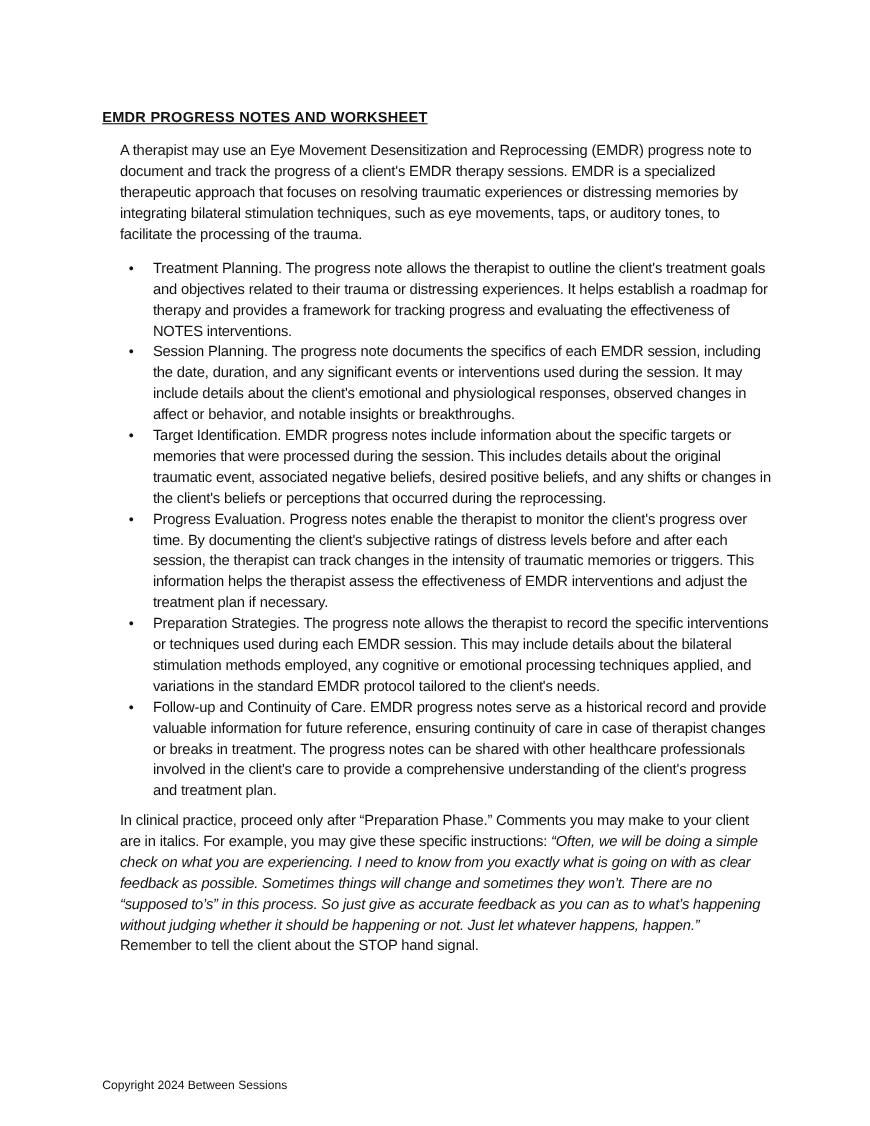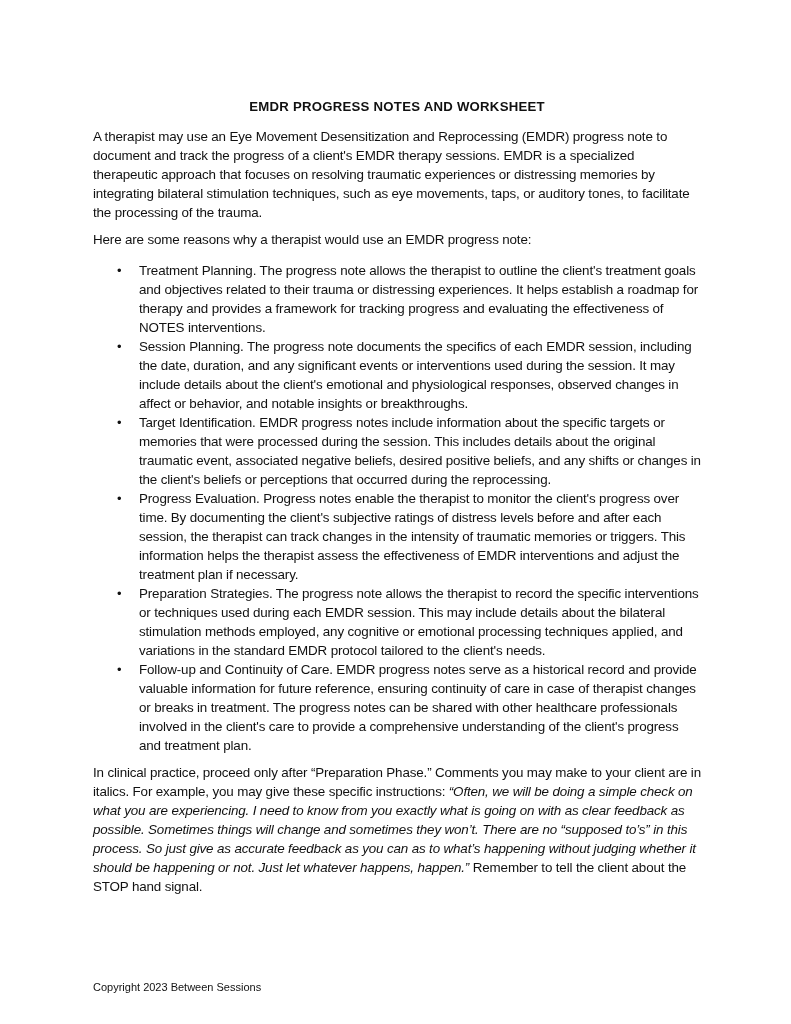--- a/index.html
+++ b/index.html
@@ -15,31 +15,32 @@
       font-family: "Liberation Sans", sans-serif;
       color: #111111;
     }
     .page {
       position: absolute;
       left: 93px;
       top: 99px;
       width: 608px;
     }
     .title {
-      text-align: center;
+      text-align: left;
       font-weight: bold;
       font-size: 13.2px;
       letter-spacing: 0.25px;
       margin: 0 0 12px 0;
       line-height: 16px;
+      text-decoration: underline;
     }
     .para {
       font-size: 13.4px;
       line-height: 19px;
-      margin: 0 0 8px 0;
+      margin: 0 0 8px 16px;
       letter-spacing: -0.15px;
     }
     ul.bullets {
       list-style: none;
       margin: 12px 0 8px 0;
       padding: 0;
     }
     ul.bullets li {
       position: relative;
       padding-left: 46px;
@@ -68,21 +69,20 @@
     }
   </style>
 </head>
 <body>
 
 <div class="page">
   <h1 class="title">EMDR PROGRESS NOTES AND WORKSHEET</h1>
 
   <p class="para">A therapist may use an Eye Movement Desensitization and Reprocessing (EMDR) progress note to document and track the progress of a client's EMDR therapy sessions. EMDR is a specialized therapeutic approach that focuses on resolving traumatic experiences or distressing memories by integrating bilateral stimulation techniques, such as eye movements, taps, or auditory tones, to facilitate the processing of the trauma.</p>
 
-  <p class="para">Here are some reasons why a therapist would use an EMDR progress note:</p>
 
   <ul class="bullets">
     <li>
       <span class="bullet-dot">•</span>
       <span class="term">Treatment Planning</span><span>. The progress note allows the therapist to outline the client's treatment goals and objectives related to their trauma or distressing experiences. It helps establish a roadmap for therapy and provides a framework for tracking progress and evaluating the effectiveness of NOTES interventions.</span>
     </li>
     <li>
       <span class="bullet-dot">•</span>
       <span class="term">Session Planning</span><span>. The progress note documents the specifics of each EMDR session, including the date, duration, and any significant events or interventions used during the session. It may include details about the client's emotional and physiological responses, observed changes in affect or behavior, and notable insights or breakthroughs.</span>
     </li>
@@ -100,13 +100,13 @@
     </li>
     <li>
       <span class="bullet-dot">•</span>
       <span class="term">Follow-up and Continuity of Care</span><span>. EMDR progress notes serve as a historical record and provide valuable information for future reference, ensuring continuity of care in case of therapist changes or breaks in treatment. The progress notes can be shared with other healthcare professionals involved in the client's care to provide a comprehensive understanding of the client's progress and treatment plan.</span>
     </li>
   </ul>
 
   <p class="para"><span>In clinical practice, proceed only after “Preparation Phase.” Comments you may make to your client are in italics. For example, you may give these specific instructions: </span><span class="quote">“Often, we will be doing a simple check on what you are experiencing. I need to know from you exactly what is going on with as clear feedback as possible. Sometimes things will change and sometimes they won’t. There are no “supposed to’s” in this process. So just give as accurate feedback as you can as to what’s happening without judging whether it should be happening or not. Just let whatever happens, happen.”</span><span> Remember to tell the client about the STOP hand signal.</span></p>
 </div>
 
-<div class="footer">Copyright 2023 Between Sessions</div>
+<div class="footer">Copyright 2024 Between Sessions</div>
 
 </body></html>

